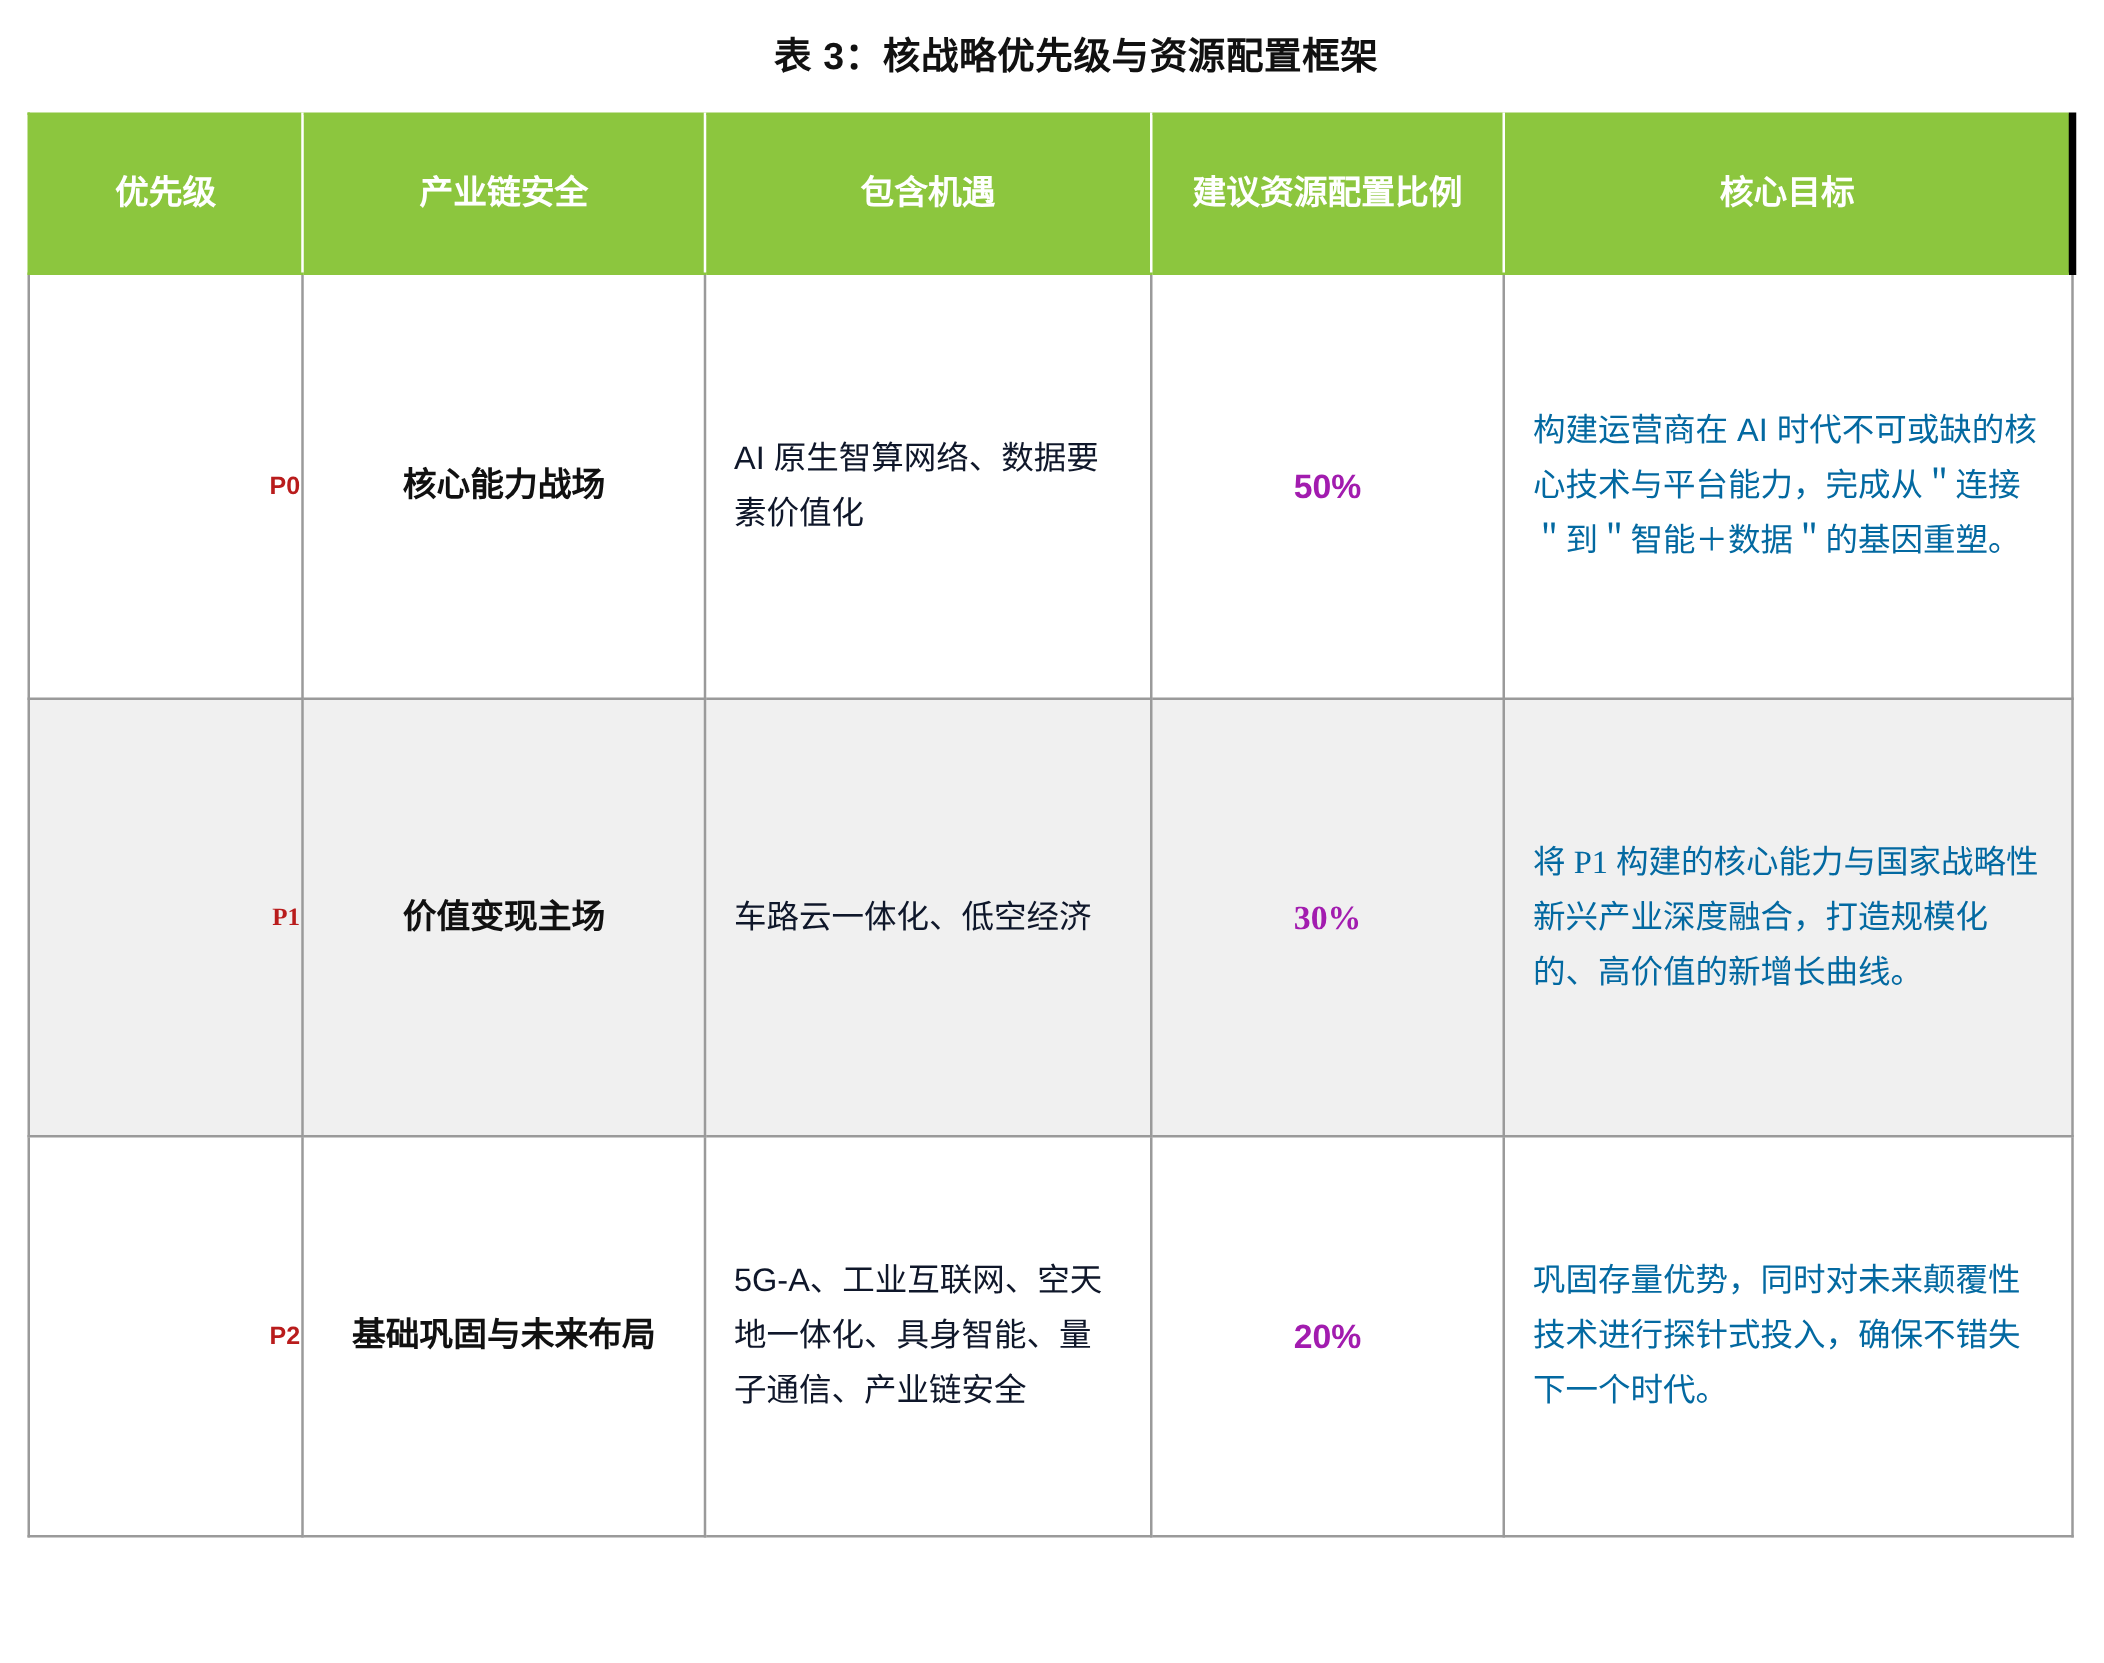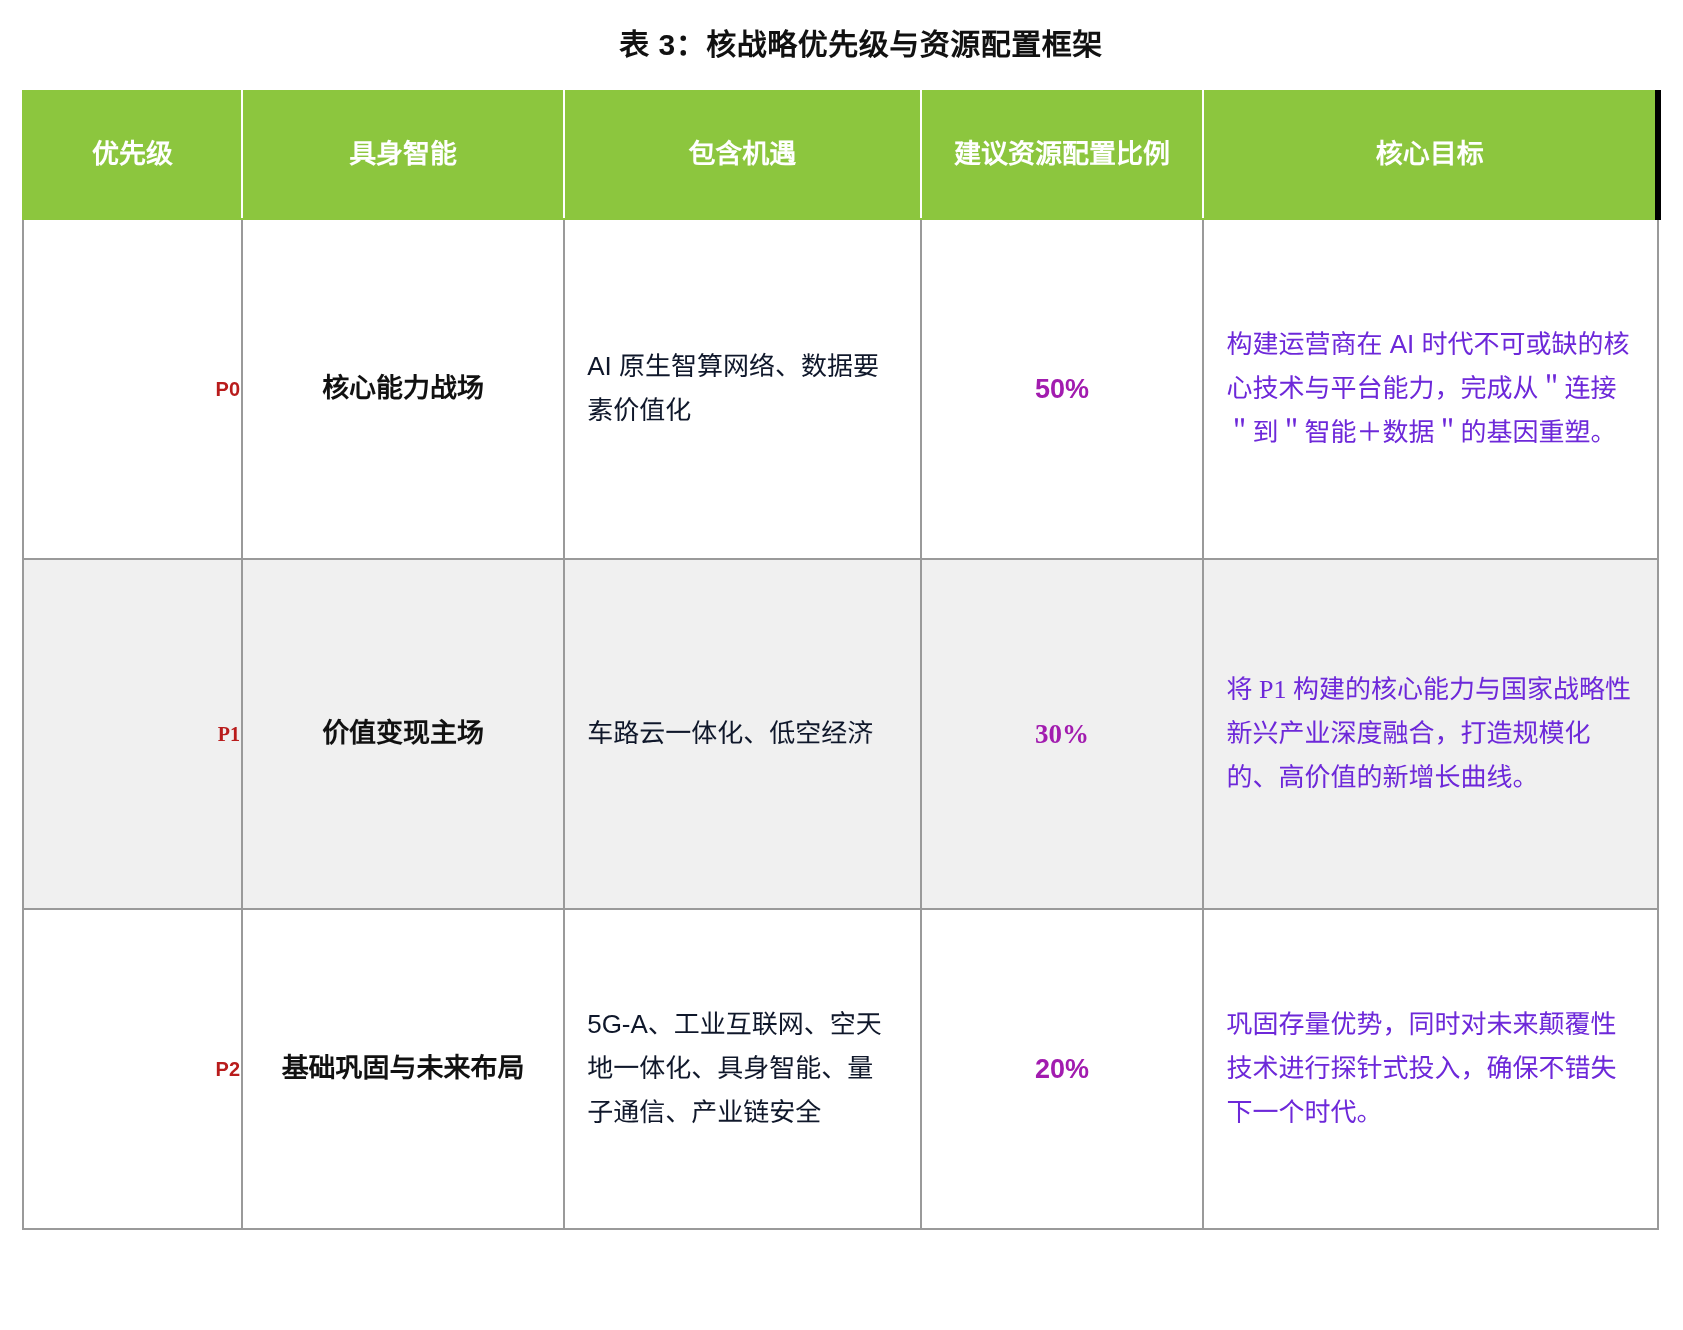--- a/index.html
+++ b/index.html
@@ -95,21 +95,21 @@
   td.cell-allocation {
     text-align: center;
     font-size: 27px;
     font-weight: bold;
     color: #a21caf;
   }
   td.cell-goal {
     text-align: left;
     font-size: 26px;
     font-weight: normal;
-    color: #6d28d9;
+    color: #0369a1;
     line-height: 1.68;
     padding: 14px 22px;
   }
   tr.row-alt td {
     background: #f0f0f0;
   }
   tr.row-p0 td { height: 340px; }
   tr.row-p1 td { height: 350px; font-family: Liberation Serif, serif; }
   tr.row-p2 td { height: 320px; margin-top: 20px; }
 </style>
@@ -125,21 +125,21 @@
       <colgroup>
         <col class="c0">
           <col class="c1">
           <col class="c2">
           <col class="c3">
           <col class="c4">
       </colgroup>
       <thead>
         <tr>
           <th class="hdr-cell">优先级</th>
-          <th class="hdr-cell">具身智能</th>
+          <th class="hdr-cell">产业链安全</th>
           <th class="hdr-cell">包含机遇</th>
           <th class="hdr-cell">建议资源配置比例</th>
           <th class="hdr-cell">核心目标</th>
         </tr>
       </thead>
       <tbody>
         <tr class="row-p0">
           <td class="cell-priority">P0</td>
           <td class="cell-position">核心能力战场</td>
           <td class="cell-opportunities">AI 原生智算网络、数据要素价值化</td>

